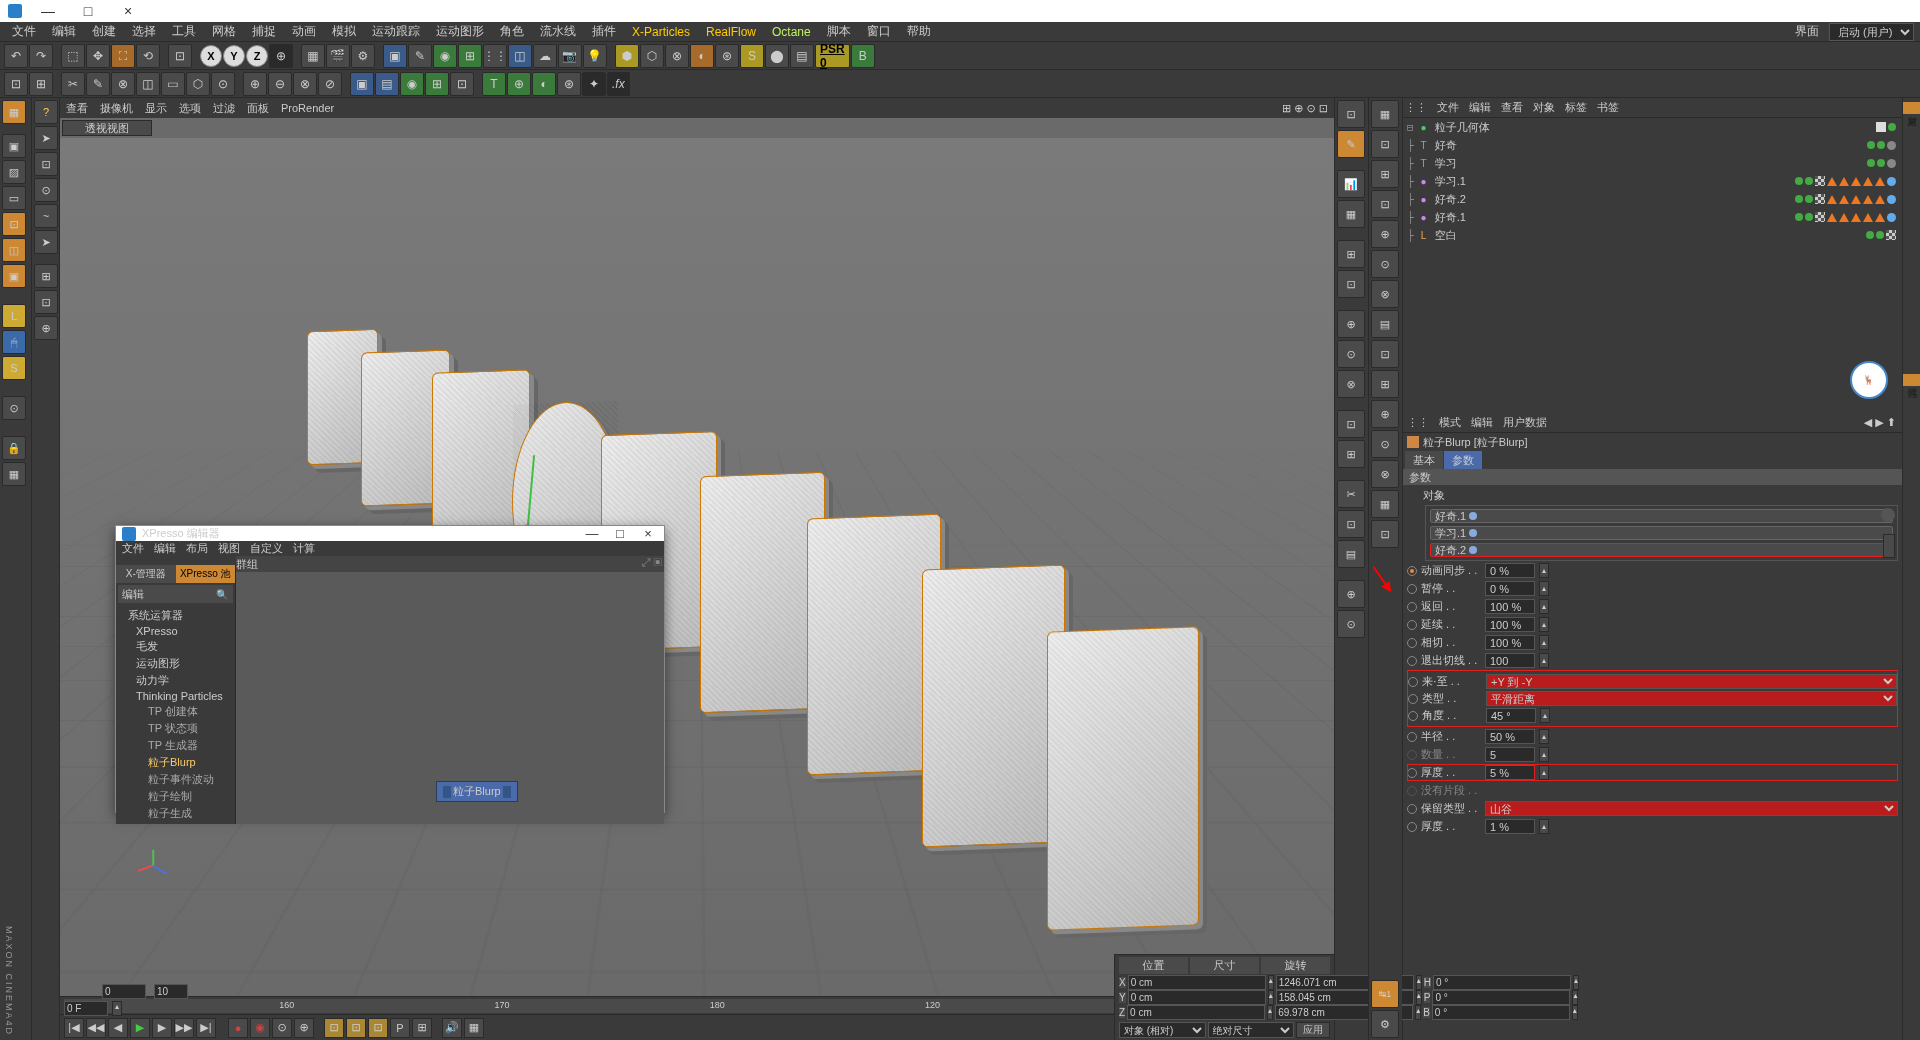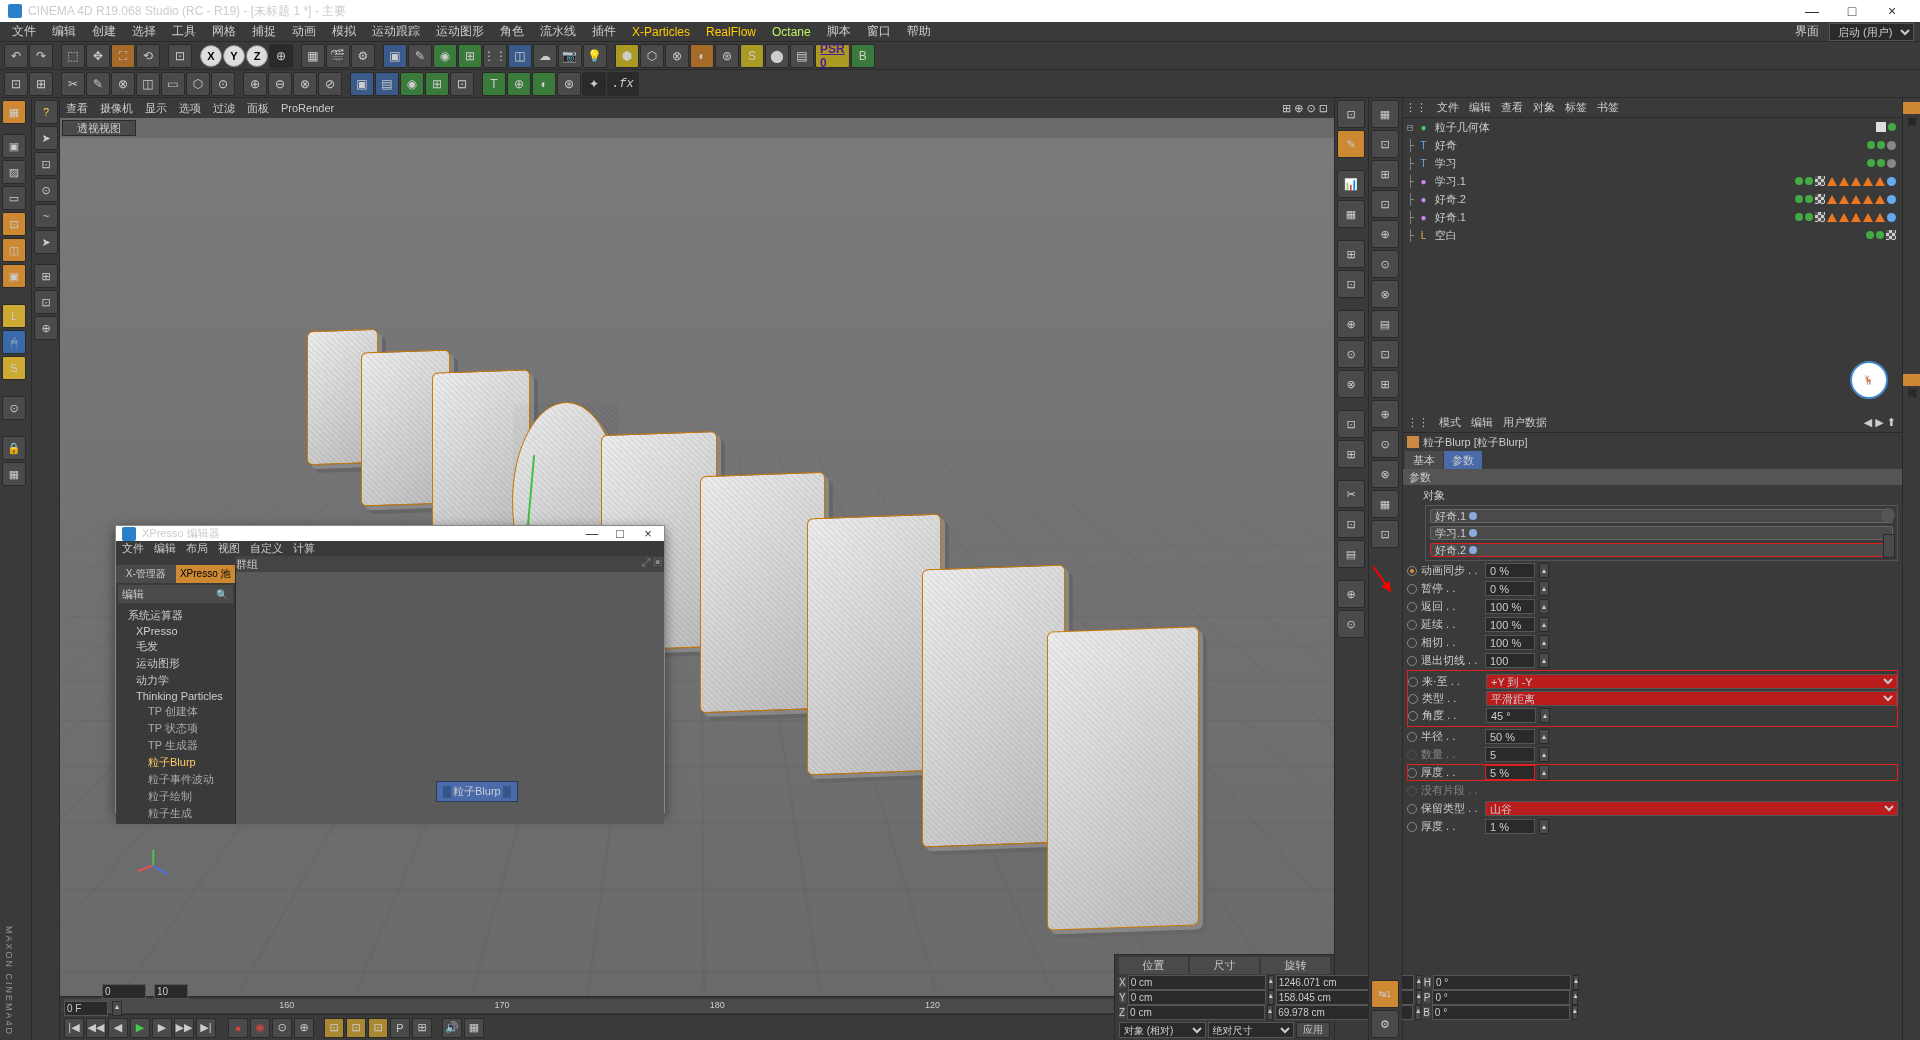--- a/index.html
+++ b/index.html
@@ -26,21 +26,21 @@
 .axis-btn { width:22px; height:22px; background:#ddd; color:#000; border-radius:11px; font-weight:bold; display:flex; align-items:center; justify-content:center; border:1px solid #888; }
 .main { display:flex; height:calc(1040px - 22px - 20px - 28px - 28px); }
 .leftcol { width:32px; background:#3a3a3a; border-right:1px solid #2a2a2a; display:flex; flex-direction:column; gap:2px; padding:2px; }
 .leftcol2 { width:28px; background:#3a3a3a; border-right:1px solid #2a2a2a; display:flex; flex-direction:column; gap:2px; padding:2px; }
 .ltool { width:24px; height:24px; background:#4a4a4a; border:1px solid #2a2a2a; border-radius:2px; cursor:pointer; display:flex; align-items:center; justify-content:center; }
 .ltool.orange { background:#cc8833; }
 .ltool.blue { background:#3a6aaa; }
 .ltool.yellow { background:#ccaa33; }
 .viewport { flex:1; background:#6a6a6a; position:relative; display:flex; flex-direction:column; }
 .vp-menu { height:20px; background:#3a3a3a; display:flex; align-items:center; padding:0 6px; gap:12px; font-size:11px; }
-.vp-label { height:16px; background:#4a4a4a; padding:0 14px; width:fit-content; font-size:11px; border:1px solid #2a2a2a; margin:2px; }
+.vp-label { height:16px; background:#4a4a4a; padding:0 22px; width:fit-content; font-size:11px; border:1px solid #2a2a2a; margin:2px; }
 .vp-canvas { flex:1; background:linear-gradient(#7a7a7a,#6a6a6a); position:relative; overflow:hidden; }
 .grid-floor { position:absolute; inset:0; background-image:repeating-linear-gradient(0deg,transparent 0,transparent 39px,#5a5a5a 40px),repeating-linear-gradient(90deg,transparent 0,transparent 39px,#5a5a5a 40px); transform:perspective(800px) rotateX(55deg) scale(2) translateY(10%); transform-origin:center 70%; opacity:.6; }
 .text3d { position:absolute; left:18%; top:20%; width:70%; height:60%; }
 .letter { position:absolute; background:linear-gradient(135deg,#eee,#bbb); border:1px solid #cc7700; border-radius:6px; box-shadow:4px 4px 0 #888,8px 8px 0 #666; transform:skewY(-2deg); }
 .letter::before{content:"";position:absolute;inset:0;background:repeating-linear-gradient(45deg,rgba(0,0,0,.05) 0 2px,transparent 2px 4px);}
 .axis-gizmo { position:absolute; left:32%; top:38%; width:120px; height:120px; }
 .axis-line { position:absolute; left:50%; top:50%; width:70px; height:2px; transform-origin:left center; }
 .ax-x{ background:#e04040; transform:rotate(155deg);} .ax-y{ background:#40c040; transform:rotate(-85deg);} .ax-z{ background:#4060e0; transform:rotate(35deg);}
 .red-arrow { position:absolute; left:22%; top:52%; width:120px; height:2px; background:red; transform:rotate(-18deg);} 
 .red-arrow::after{content:"";position:absolute;right:-6px;top:-4px;border:5px solid transparent;border-left:10px solid red;}
@@ -137,21 +137,20 @@
 .sidestrip .tab{writing-mode:vertical-rl;background:#cc8833;color:#222;padding:6px 2px;font-size:10px;margin-top:4px;}
 .botleft{position:absolute;left:62px;bottom:26px;display:flex;flex-direction:column;gap:2px;font-size:11px;}
 .botleft .row{display:flex;align-items:center;gap:4px;}
 .botleft input{background:#2a2a2a;border:1px solid #555;width:44px;height:15px;color:#ccc;font-size:10px;padding:0 2px;}
 </style>
 </head>
 <body>
 
 <div class="titlebar">
   <div class="icon"></div>
-  <div class="title">CINEMA 4D R19.068 Studio (RC - R19) - [未标题 1 *] - 主要</div>
   <div class="winbtn">—</div>
   <div class="winbtn">□</div>
   <div class="winbtn">×</div>
 </div>
 
 <div class="menubar" id="menubar">
   <span>文件</span>
     <span>编辑</span>
     <span>创建</span>
     <span>选择</span>
@@ -208,21 +207,21 @@
   <div class="tbtn">💡</div>
   <div class="sep"></div>
   <div class="tbtn yellow">⬢</div>
   <div class="tbtn">⬡</div>
   <div class="tbtn">⊗</div>
   <div class="tbtn orange">◐</div>
   <div class="tbtn">⊛</div>
   <div class="tbtn yellow">S</div>
   <div class="tbtn">⬤</div>
   <div class="tbtn">▤</div>
-  <div class="tbtn wide yellow" style="color:#4c1d95;font-weight:bold;text-decoration:underline;">PSR<br>0</div>
+  <div class="tbtn wide yellow" style="color:#000000;font-weight:bold;text-decoration:underline;">PSR<br>0</div>
   <div class="tbtn green">B</div>
 </div>
 
 <div class="toolrow">
   <div class="tbtn">⊡</div>
   <div class="tbtn">⊞</div>
   <div class="sep"></div>
   <div class="tbtn">✂</div>
   <div class="tbtn">✎</div>
   <div class="tbtn">⊗</div>
@@ -240,21 +239,21 @@
   <div class="tbtn blue">▤</div>
   <div class="tbtn green">◉</div>
   <div class="tbtn green">⊞</div>
   <div class="tbtn">⊡</div>
   <div class="sep"></div>
   <div class="tbtn green">T</div>
   <div class="tbtn green">⊕</div>
   <div class="tbtn green">◐</div>
   <div class="tbtn">⊛</div>
   <div class="tbtn dark">✦</div>
-  <div class="tbtn dark wide" style="font-style:italic;font-family:Liberation Mono, monospace;">.fx</div>
+  <div class="tbtn dark wide" style="font-style:italic;">.fx</div>
 </div>
 
 <div class="main">
 
   <div class="leftcol">
     <div class="ltool orange">▦</div>
     <div style="height:6px;"></div>
     <div class="ltool">▣</div>
     <div class="ltool">▨</div>
     <div class="ltool">▭</div>

